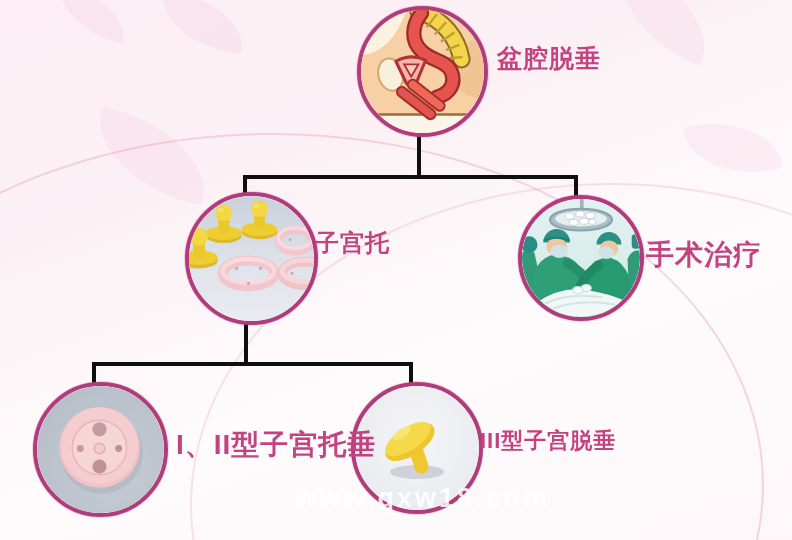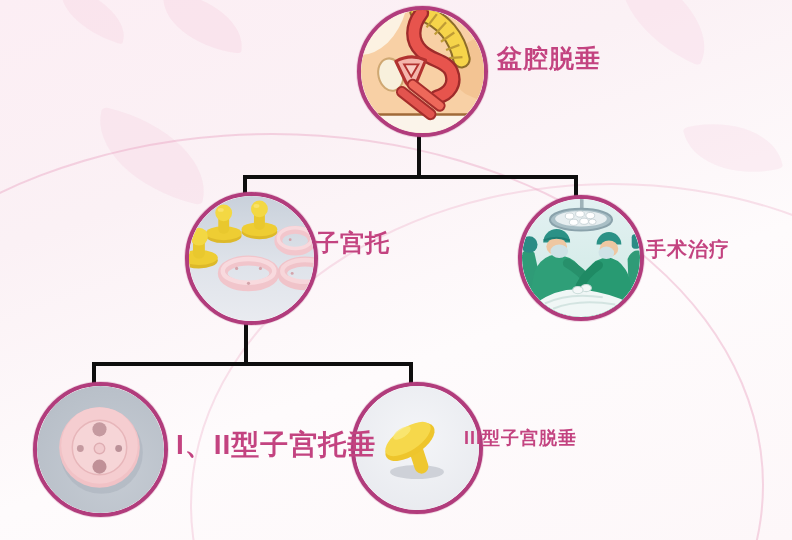--- a/index.html
+++ b/index.html
@@ -194,17 +194,18 @@
       <ellipse cx="62" cy="86" rx="27" ry="7" fill="#c5c9d1" opacity=".8"></ellipse>
       <rect x="57" y="58" width="14" height="30" rx="7" fill="#efc72f" transform="rotate(-18 64 73)"></rect>
       <ellipse cx="55" cy="56" rx="28" ry="13.5" fill="#eec52c" transform="rotate(-33 55 56)"></ellipse>
       <ellipse cx="53" cy="53" rx="26" ry="11.5" fill="#f6d84b" transform="rotate(-33 53 53)"></ellipse>
       <ellipse cx="47" cy="47" rx="10" ry="4.5" fill="#fae878" transform="rotate(-33 47 47)" opacity=".8"></ellipse>
     </svg>
   </div>
 
   <div class="label" style="left:497px;top:42px;font-size:25px">盆腔脱垂</div>
   <div class="label" style="left:315px;top:227px;font-size:24px">子宫托</div>
-  <div class="label" style="left:646px;top:236px;font-size:20px">手术治疗</div>
+  <div class="label" style="left:646px;top:236px;font-size:28px">手术治疗</div>
   <div class="label" style="left:176px;top:426px;font-size:28px">I、II型子宫托垂</div>
-  <div class="label" style="left:464px;top:426px;font-size:18px">III型子宫脱垂</div>
-
+  <div class="label" style="left:480px;top:426px;font-size:22px">III型子宫脱垂</div>
+
+  <div id="watermark">www.qxw18.com</div>
 </div>
 
 </body></html>

